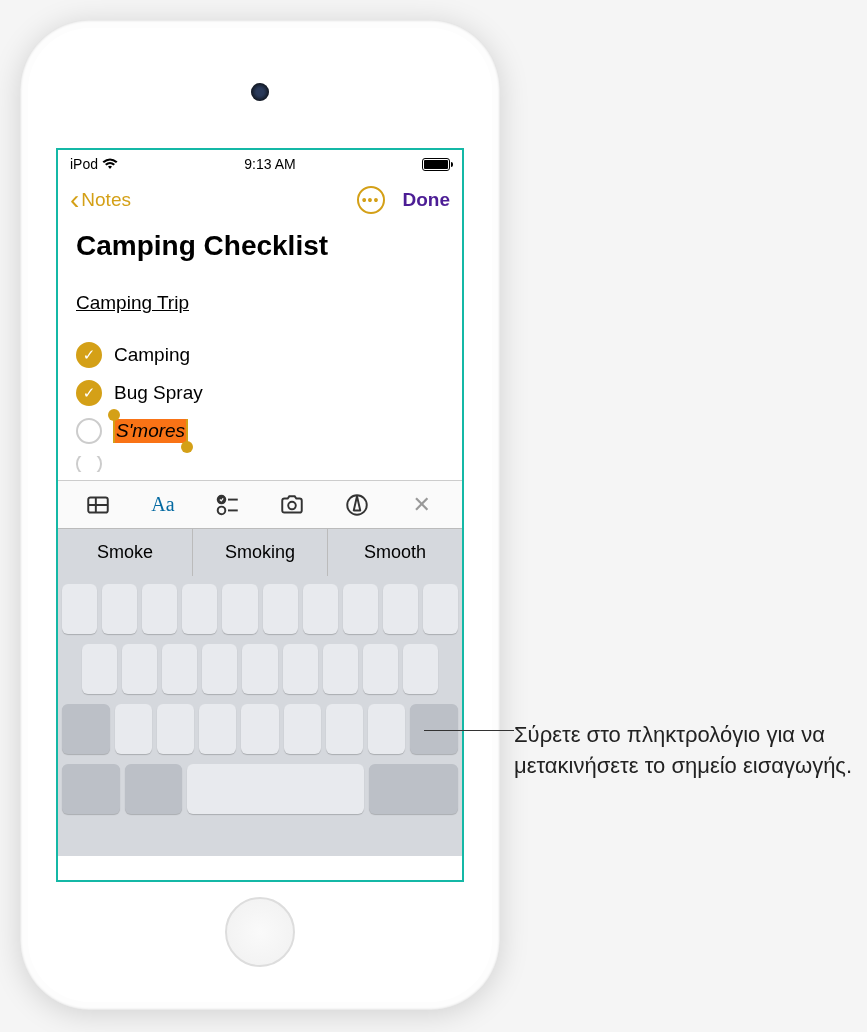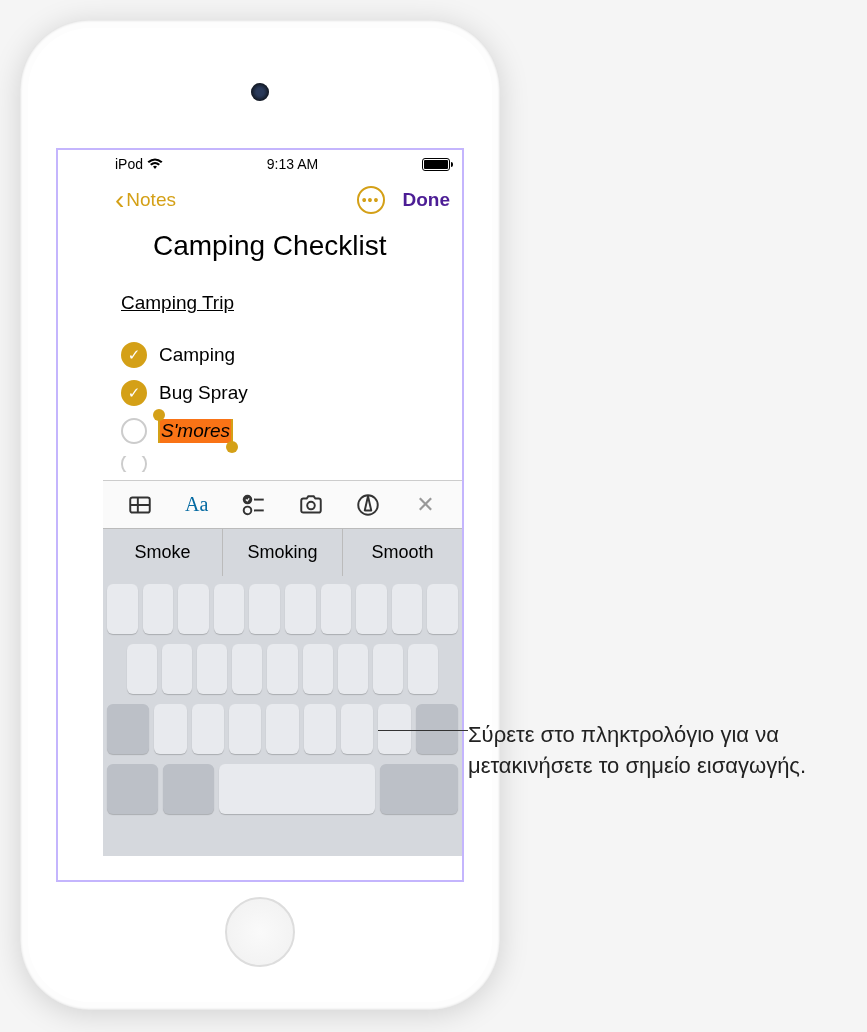--- a/index.html
+++ b/index.html
@@ -48,23 +48,22 @@
       background: radial-gradient(circle, #2a3a5a 30%, #1a2333 70%);
       box-shadow: inset 0 0 4px rgba(0,0,0,0.6);
     }
     .screen {
       position: absolute;
       top: 120px;
       left: 28px;
       right: 28px;
       bottom: 120px;
       background: #fff;
-      border: 2px solid #c4b5fd;
+      border: 2px solid #14b8a6;
       overflow: hidden;
-      padding-left: 45px;
     }
     .home-button {
       position: absolute;
       bottom: 35px;
       left: 50%;
       transform: translateX(-50%);
       width: 70px;
       height: 70px;
       border-radius: 50%;
       border: 2px solid #ddd;
@@ -157,23 +156,22 @@
     .done-button {
       color: #4c1d95;
       font-size: 19px;
       font-weight: 600;
     }
     .note-content {
       padding: 8px 18px;
     }
     .note-title {
       font-size: 28px;
-      font-weight: 400;
+      font-weight: 700;
       margin-bottom: 30px;
-      margin-left: 32px;
     }
     .list-header {
       font-size: 19px;
       margin-bottom: 28px;
       text-decoration: underline;
     }
     .checklist-item {
       display: flex;
       align-items: center;
       gap: 12px;
@@ -304,21 +302,21 @@
       flex: 4;
     }
     .key.wide {
       flex: 1.3;
     }
     .row-2 {
       padding: 0 20px;
     }
     .callout {
       position: absolute;
-      left: 468px;
+      left: 514px;
       top: 720px;
       width: 350px;
     }
     .callout-line {
       position: absolute;
       left: -90px;
       top: 10px;
       width: 90px;
       height: 1px;
       background: #333;

